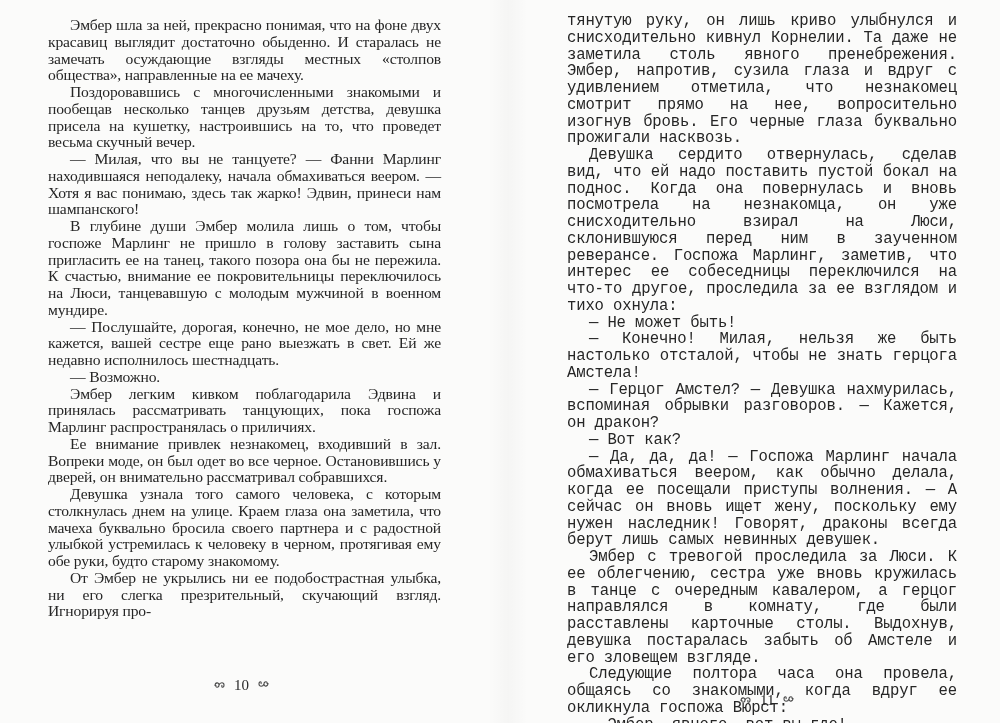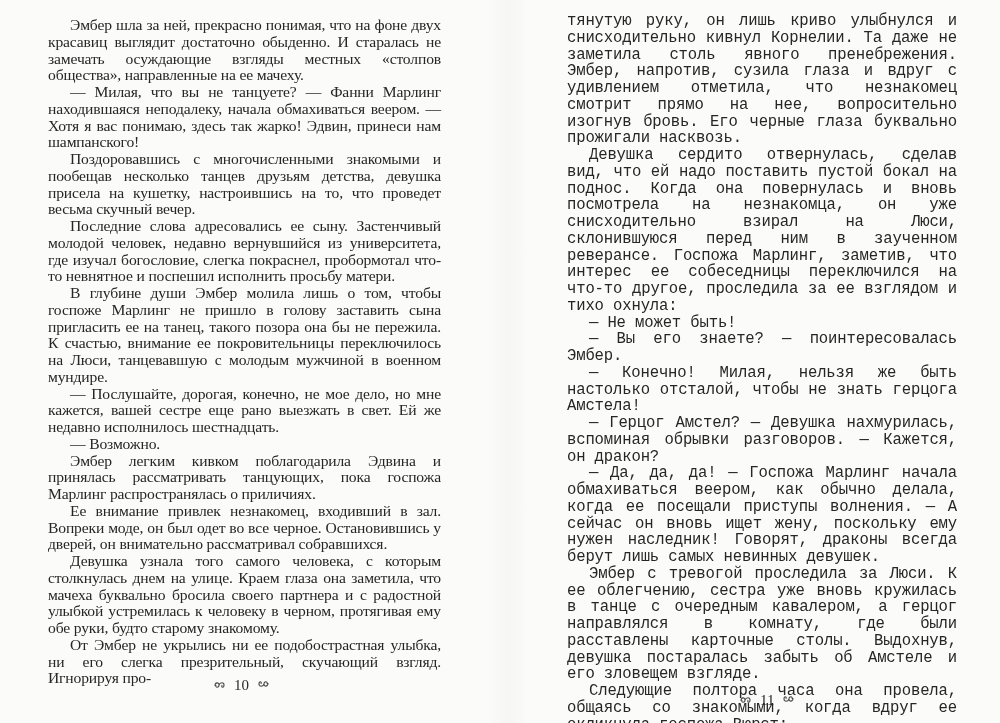--- a/index.html
+++ b/index.html
@@ -41,23 +41,22 @@
   </style>
 </head>
 <body>
 
 <div class="spread">
   <div class="gutter"></div>
 
   <div class="page left">
     <div class="text">
       <p>Эмбер шла за ней, прекрасно понимая, что на фоне двух красавиц выглядит достаточно обыденно. И старалась не замечать осуждающие взгляды местных «столпов общества», направленные на ее мачеху.</p>
+      <p>Поздоровавшись с многочисленными знакомыми и пообещав несколько танцев друзьям детства, девушка присела на кушетку, настроившись на то, что проведет весьма скучный вечер.</p>
       <p>— Милая, что вы не танцуете? — Фанни Марлинг находившаяся неподалеку, начала обмахиваться веером. — Хотя я вас понимаю, здесь так жарко! Эдвин, принеси нам шампанского!</p>
-      <p>Поздоровавшись с многочисленными знакомыми и пообещав несколько танцев друзьям детства, девушка присела на кушетку, настроившись на то, что проведет весьма скучный вечер.</p>
-      <p>Последние слова адресовались ее сыну. Застенчивый молодой человек, недавно вернувшийся из университета, где изучал богословие, слегка покраснел, пробормотал что-то невнятное и поспешил исполнить просьбу матери.</p>
       <p>В глубине души Эмбер молила лишь о том, чтобы госпоже Марлинг не пришло в голову заставить сына пригласить ее на танец, такого позора она бы не пережила. К счастью, внимание ее покровительницы переключилось на Люси, танцевавшую с молодым мужчиной в военном мундире.</p>
       <p>— Послушайте, дорогая, конечно, не мое дело, но мне кажется, вашей сестре еще рано выезжать в свет. Ей же недавно исполнилось шестнадцать.</p>
       <p>— Возможно.</p>
       <p>Эмбер легким кивком поблагодарила Эдвина и принялась рассматривать танцующих, пока госпожа Марлинг распространялась о приличиях.</p>
       <p>Ее внимание привлек незнакомец, входивший в зал. Вопреки моде, он был одет во все черное. Остановившись у дверей, он внимательно рассматривал собравшихся.</p>
       <p>Девушка узнала того самого человека, с которым столкнулась днем на улице. Краем глаза она заметила, что мачеха буквально бросила своего партнера и с радостной улыбкой устремилась к человеку в черном, протягивая ему обе руки, будто старому знакомому.</p>
       <p>От Эмбер не укрылись ни ее подобострастная улыбка, ни его слегка презрительный, скучающий взгляд. Игнорируя про-</p>
     </div>
     <div class="folio">
       <span class="folio-inner">
@@ -72,23 +71,23 @@
         </span>
       </span>
     </div>
   </div>
 
   <div class="page right">
     <div class="text">
       <p class="noindent">тянутую руку, он лишь криво улыбнулся и снисходительно кивнул Корнелии. Та даже не заметила столь явного пренебрежения. Эмбер, напротив, сузила глаза и вдруг с удивлением отметила, что незнакомец смотрит прямо на нее, вопросительно изогнув бровь. Его черные глаза буквально прожигали насквозь.</p>
       <p>Девушка сердито отвернулась, сделав вид, что ей надо поставить пустой бокал на поднос. Когда она повернулась и вновь посмотрела на незнакомца, он уже снисходительно взирал на Люси, склонившуюся перед ним в заученном реверансе. Госпожа Марлинг, заметив, что интерес ее собеседницы переключился на что-то другое, проследила за ее взглядом и тихо охнула:</p>
       <p>— Не может быть!</p>
-      <p>— Вы его знаете? — поинтересовалась Эмбер.</p>
       <p>— Конечно! Милая, нельзя же быть настолько отсталой, чтобы не знать герцога Амстела!</p>
       <p>— Герцог Амстел? — Девушка нахмурилась, вспоминая обрывки разговоров. — Кажется, он дракон?</p>
+      <p>— Вот как?</p>
       <p>— Да, да, да! — Госпожа Марлинг начала обмахиваться веером, как обычно делала, когда ее посещали приступы волнения. — А сейчас он вновь ищет жену, поскольку ему нужен наследник! Говорят, драконы всегда берут лишь самых невинных девушек.</p>
       <p>Эмбер с тревогой проследила за Люси. К ее облегчению, сестра уже вновь кружилась в танце с очередным кавалером, а герцог направлялся в комнату, где были расставлены карточные столы. Выдохнув, девушка постаралась забыть об Амстеле и его зловещем взгляде.</p>
       <p>Следующие полтора часа она провела, общаясь со знакомыми, когда вдруг ее окликнула госпожа Вюрст:</p>
       <p>— Эмбер, явного, вот вы где!</p>
     </div>
     <div class="folio">
       <span class="folio-inner">
         <span class="orn">
           <svg width="12" height="9" viewBox="0 0 12 9">
               <path d="M1 6 C1 2,5 2,5 5 C5 8,1 8,2 5 M5 5 C6 2,10 2,10 5 C10 8,7 8,8 5" fill="none" stroke="#4a4a4a" stroke-width="1.1"></path>

